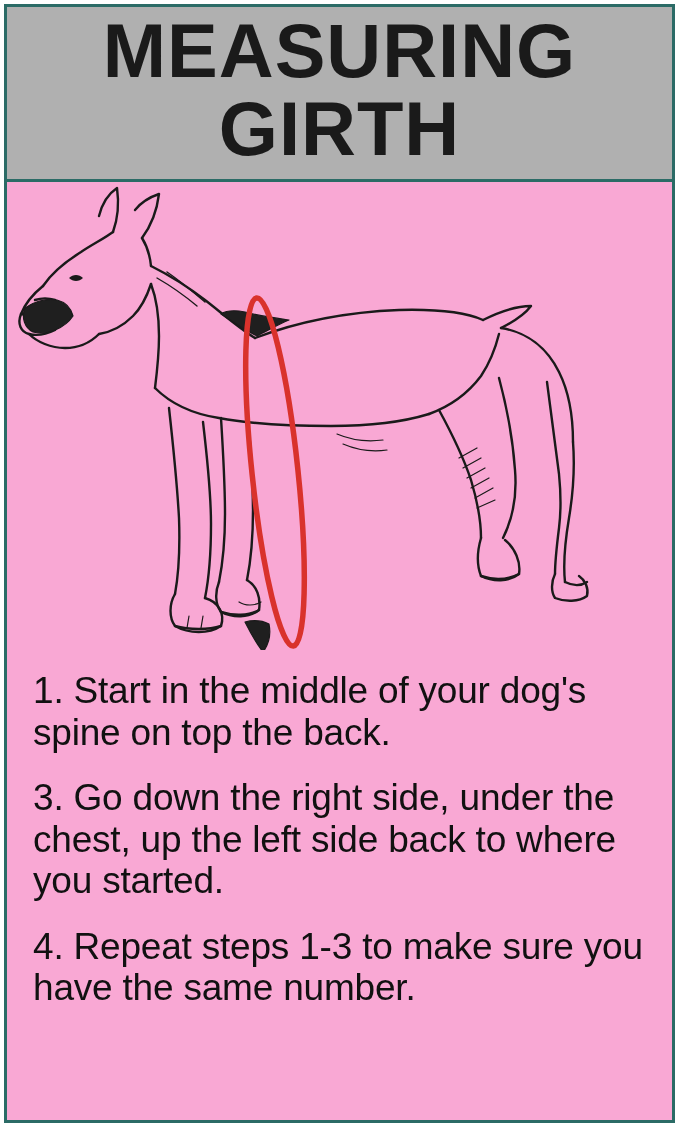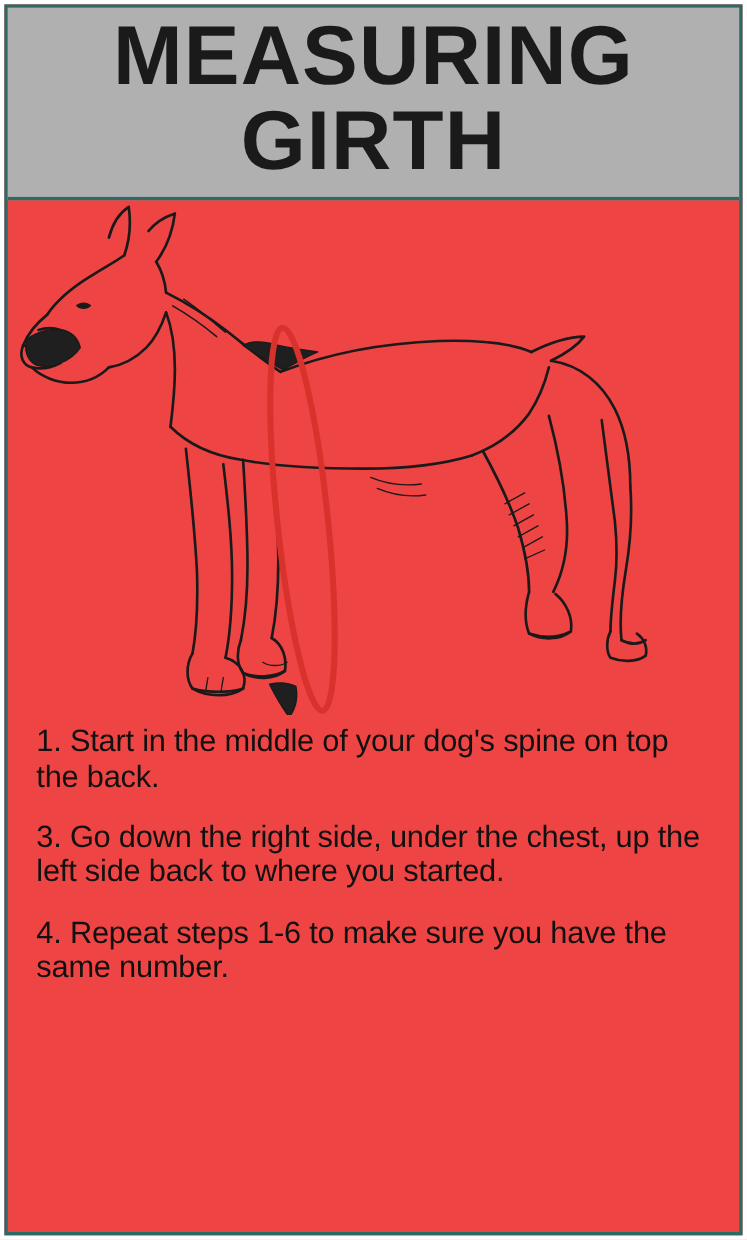--- a/index.html
+++ b/index.html
@@ -15,21 +15,21 @@
   }
 
   .poster {
     position: absolute;
     left: 4px;
     top: 4px;
     width: 671px;
     height: 1119px;
     box-sizing: border-box;
     border: 3px solid #2b6b66;
-    background: #ef4444;
+    background: #f9a8d4;
     display: flex;
     flex-direction: column;
   }
 
   .title-band {
     background: #b0b0b0;
     border-bottom: 3px solid #2b6b66;
     padding: 8px 10px 14px 10px;
     text-align: center;
     flex: 0 0 auto;
@@ -60,24 +60,24 @@
     height: 100%;
   }
 
   .steps {
     flex: 1 1 auto;
     padding: 4px 24px 8px 26px;
     box-sizing: border-box;
   }
   .step {
     font-family: "Liberation Sans", sans-serif;
-    font-size: 28px;
+    font-size: 37px;
     line-height: 1.12;
     color: #111111;
-    margin: 4px 0 24px 0;
+    margin: 16px 0 24px 0;
     letter-spacing: -0.2px;
   }
   .step:last-child {
     margin-bottom: 0;
   }
 </style>
 </head>
 <body>
 
 <div class="poster">
@@ -168,16 +168,16 @@
 
       <g>
         <ellipse cx="268" cy="290" rx="23" ry="175" transform="rotate(-6 268 290)" fill="none" stroke="#d9322c" stroke-width="5.5"></ellipse>
       </g>
     </svg>
   </div>
 
   <div class="steps">
     <p class="step">1. Start in the middle of your dog's spine on top the back.</p>
     <p class="step">3. Go down the right side, under the chest, up the left side back to where you started.</p>
-    <p class="step">4. Repeat steps 1-6 to make sure you have the same number.</p>
+    <p class="step">4. Repeat steps 1-3 to make sure you have the same number.</p>
   </div>
 
 </div>
 
 </body></html>

